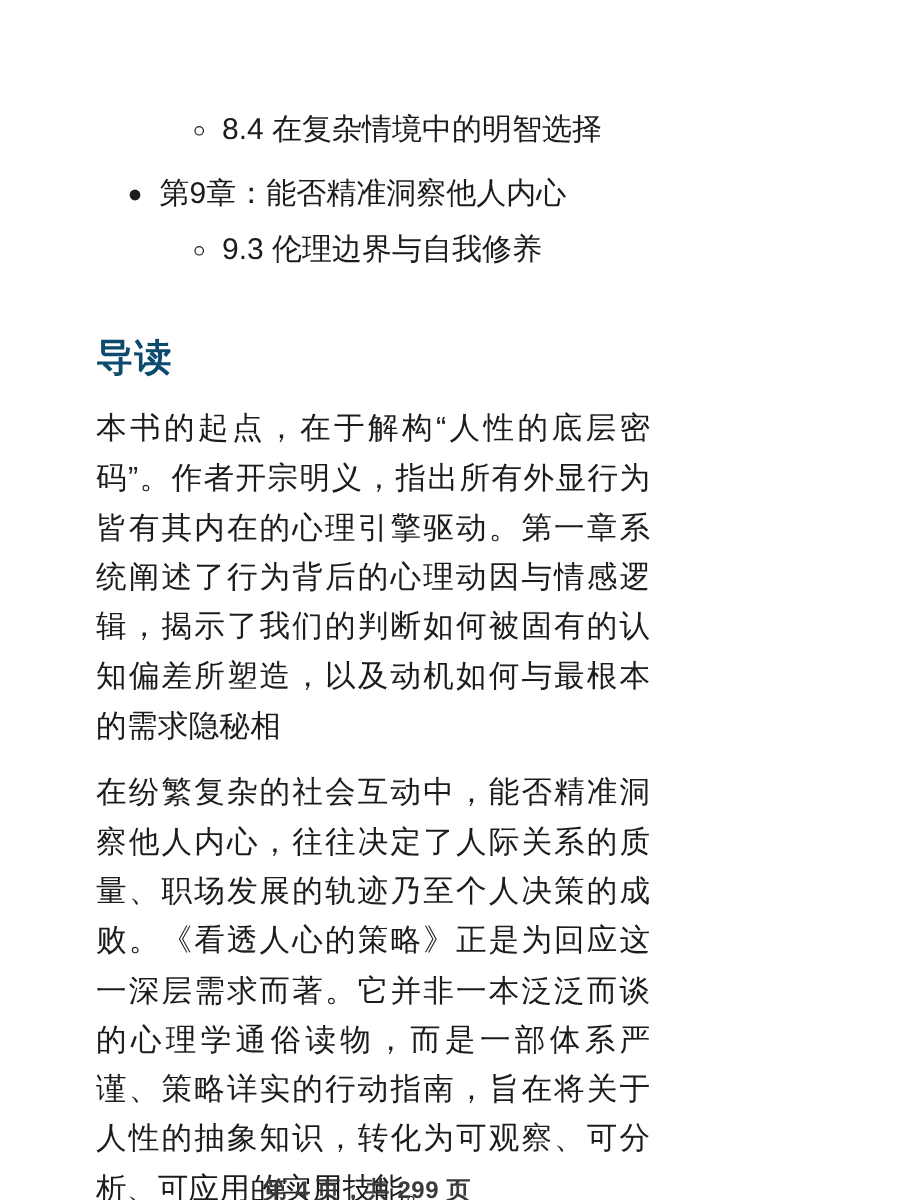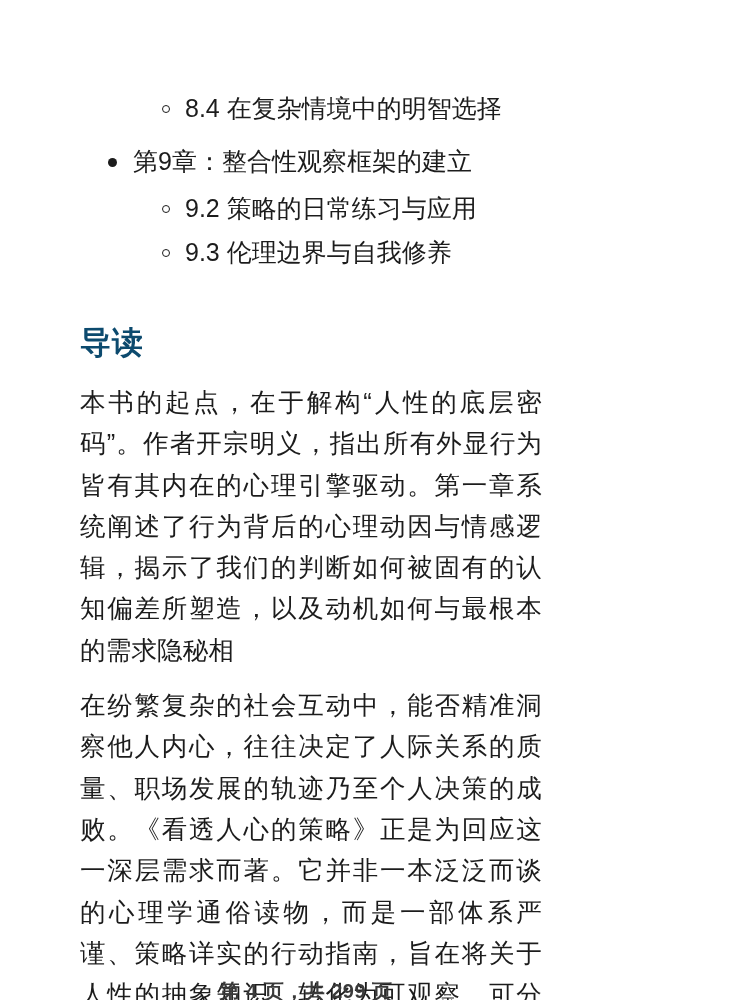--- a/index.html
+++ b/index.html
@@ -116,29 +116,25 @@
 
   <ul class="toc">
 
     <li class="toc-item level2">
       <span class="bullet-hollow"></span>
       <span class="toc-text">8.4 在复杂情境中的明智选择</span>
     </li>
 
     <li class="toc-item level1">
       <span class="bullet-filled"></span>
-      <span class="toc-text">第9章：整合性观察框架的建立</span>
+      <span class="toc-text">第9章：能否精准洞察他人内心</span>
     </li>
 
     <li>
       <ul class="toc-sub">
-        <li class="toc-item level2">
-          <span class="bullet-hollow"></span>
-          <span class="toc-text">9.2 策略的日常练习与应用</span>
-        </li>
         <li class="toc-item level2">
           <span class="bullet-hollow"></span>
           <span class="toc-text">9.3 伦理边界与自我修养</span>
         </li>
       </ul>
     </li>
 
   </ul>
 
   <h2 class="section-heading">导读</h2>

